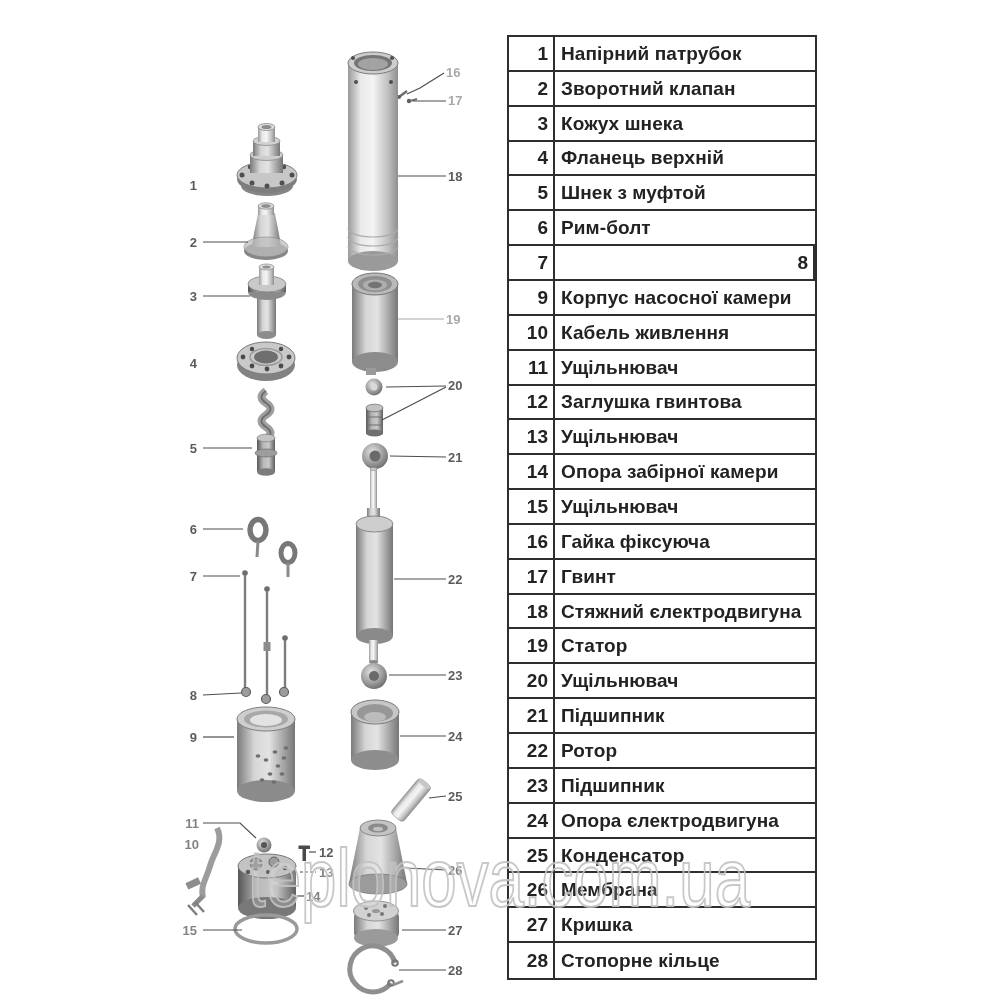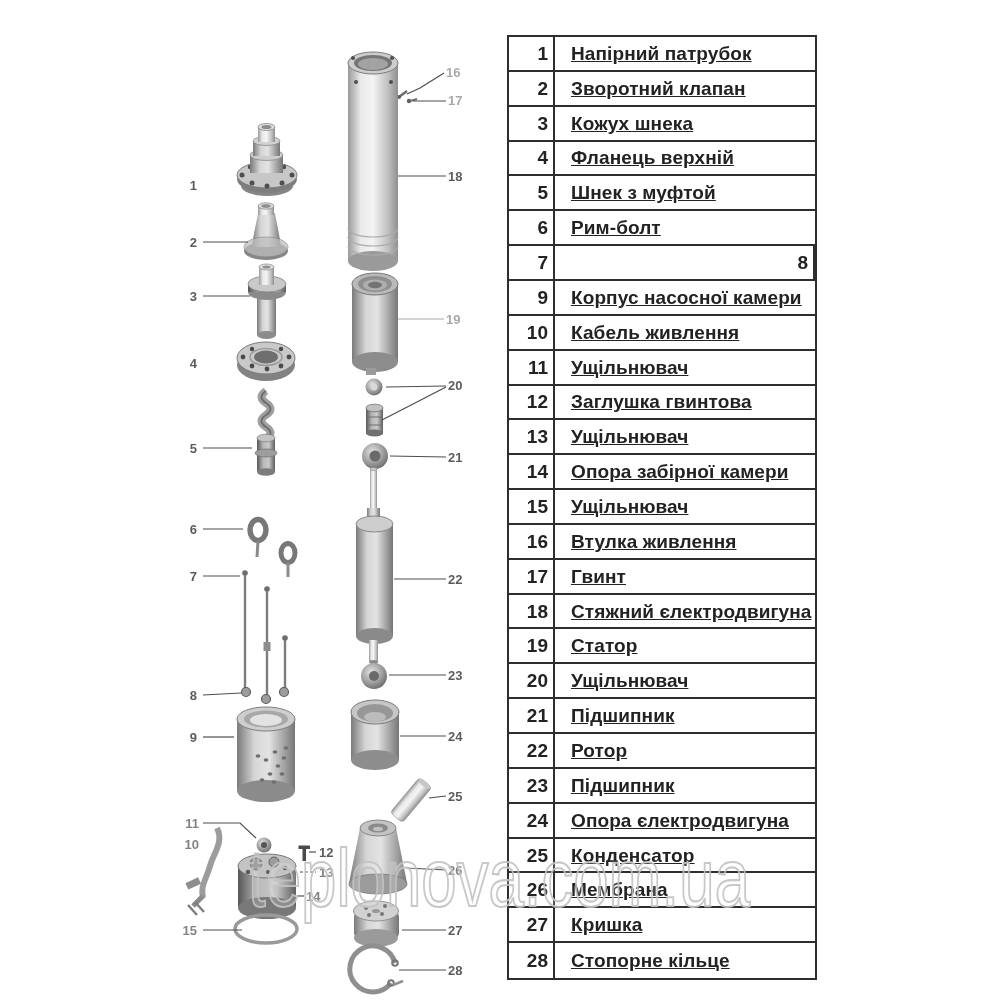--- a/index.html
+++ b/index.html
@@ -23,21 +23,21 @@
     display:grid;grid-template-columns:46px 1fr;grid-auto-rows:1fr;
     border:2px solid #2e2e2e;background:#fff;box-sizing:border-box;
   }
   .cell{
     box-sizing:border-box;display:flex;align-items:center;
     border-bottom:2px solid #2e2e2e;
     font-size:19px;font-weight:700;color:#222;white-space:nowrap;overflow:hidden;
     line-height:1;
   }
   .cell.num{justify-content:flex-end;padding-right:5px;border-right:2px solid #2e2e2e;}
-  .cell.nm{padding-left:16px;letter-spacing:.1px;text-decoration:underline;}
+  .cell.nm{padding-left:6px;letter-spacing:.1px;}
   
   #watermark-svg{position:absolute;left:0;top:0;width:1000px;height:1000px;z-index:3;pointer-events:none;}
   .wm{
     font-family:"Liberation Sans","DejaVu Sans",sans-serif;
     font-weight:400;font-size:82px;
     fill:rgba(255,255,255,0.18);stroke:#c3c3c3;stroke-width:2.2;
     opacity:.9;
   }
 </style>
 </head>
@@ -400,21 +400,21 @@
       <div class="cell nm">Ущільнювач</div>
   <div class="cell num">12</div>
       <div class="cell nm">Заглушка гвинтова</div>
   <div class="cell num">13</div>
       <div class="cell nm">Ущільнювач</div>
   <div class="cell num">14</div>
       <div class="cell nm">Опора забірної камери</div>
   <div class="cell num">15</div>
       <div class="cell nm">Ущільнювач</div>
   <div class="cell num">16</div>
-      <div class="cell nm">Втулка живлення</div>
+      <div class="cell nm">Гайка фіксуюча</div>
   <div class="cell num">17</div>
       <div class="cell nm">Гвинт</div>
   <div class="cell num">18</div>
       <div class="cell nm">Стяжний єлектродвигуна</div>
   <div class="cell num">19</div>
       <div class="cell nm">Статор</div>
   <div class="cell num">20</div>
       <div class="cell nm">Ущільнювач</div>
   <div class="cell num">21</div>
       <div class="cell nm">Підшипник</div>

